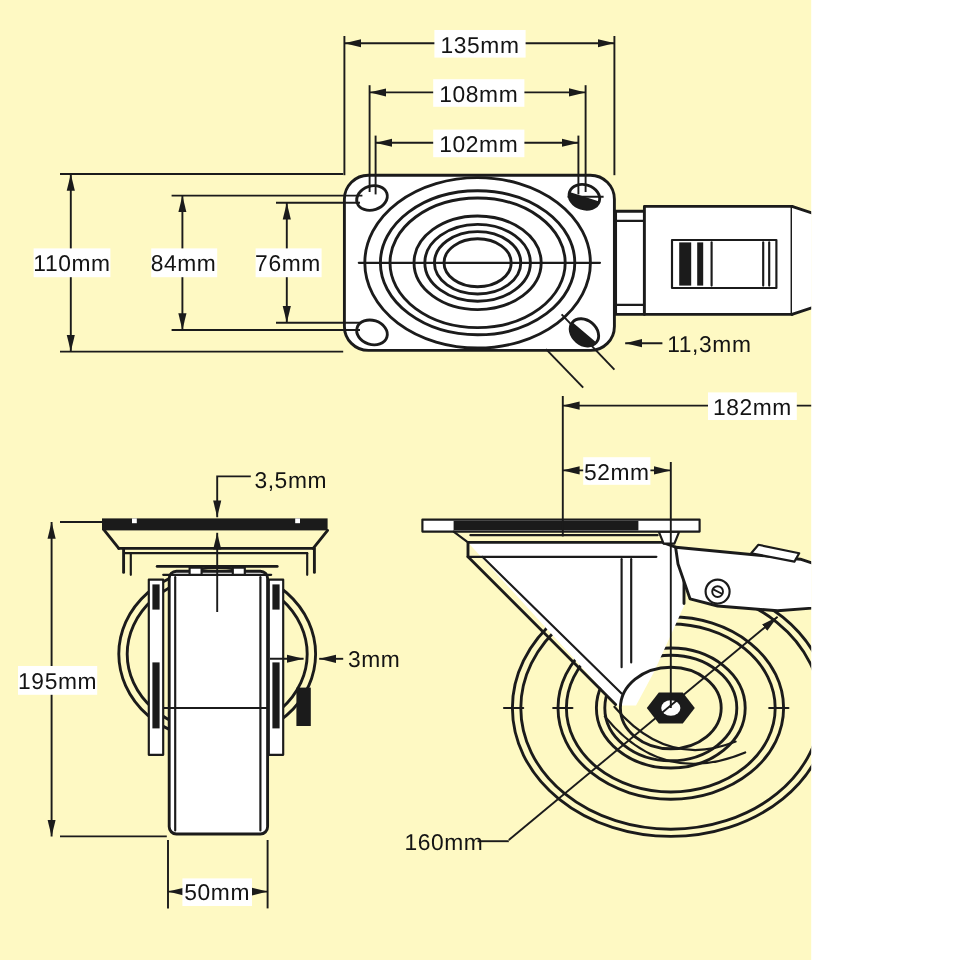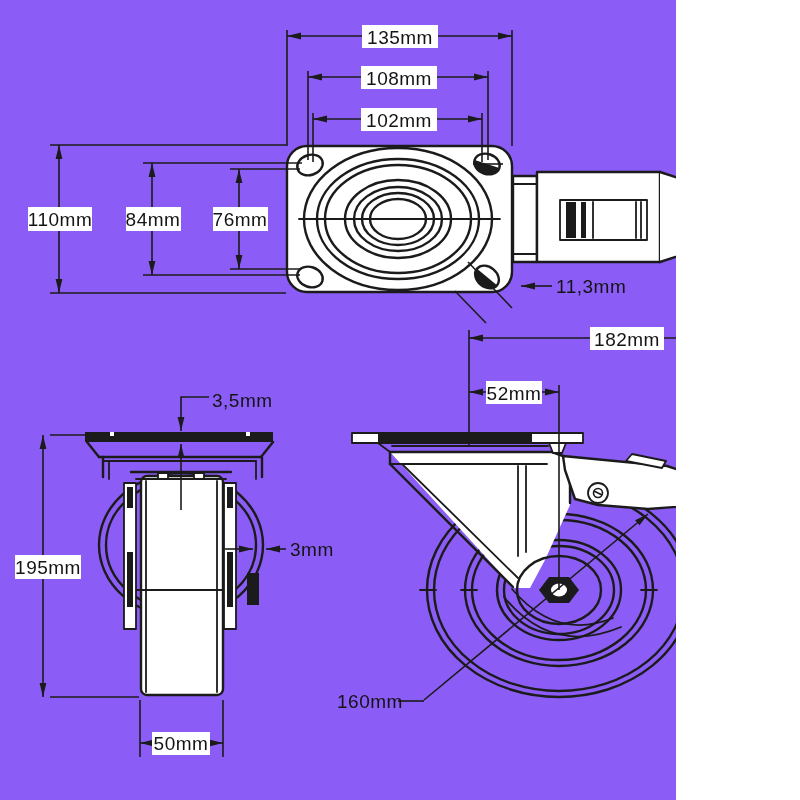--- a/index.html
+++ b/index.html
@@ -1,16 +1,16 @@
 <!DOCTYPE html>
 <html><head>
 <meta charset="utf-8">
 <style>
   html,body{margin:0;padding:0;background:#ffffff;}
-  .stage{width:676px;height:800px;position:relative;background:#8b5cf6;overflow:hidden;}
+  .stage{width:676px;height:800px;position:relative;background:#fef9c3;overflow:hidden;}
   svg{display:block;}
   .geo{fill:none;stroke:#1b1b1b;stroke-width:2.4;stroke-linejoin:round;stroke-linecap:round;}
   .geo2{fill:none;stroke:#1b1b1b;stroke-width:1.8;stroke-linejoin:round;stroke-linecap:round;}
   .fillw{fill:#ffffff;}
   .filld{fill:#1b1b1b;stroke:none;}
   .dim{fill:none;stroke:#1b1b1b;stroke-width:1.6;stroke-linecap:butt;}
   .tbg{fill:#ffffff;stroke:none;}
   .dimtext{font-family:"Liberation Sans","DejaVu Sans",sans-serif;font-size:19px;fill:#141414;letter-spacing:0.5px;}
 </style>
 </head>

